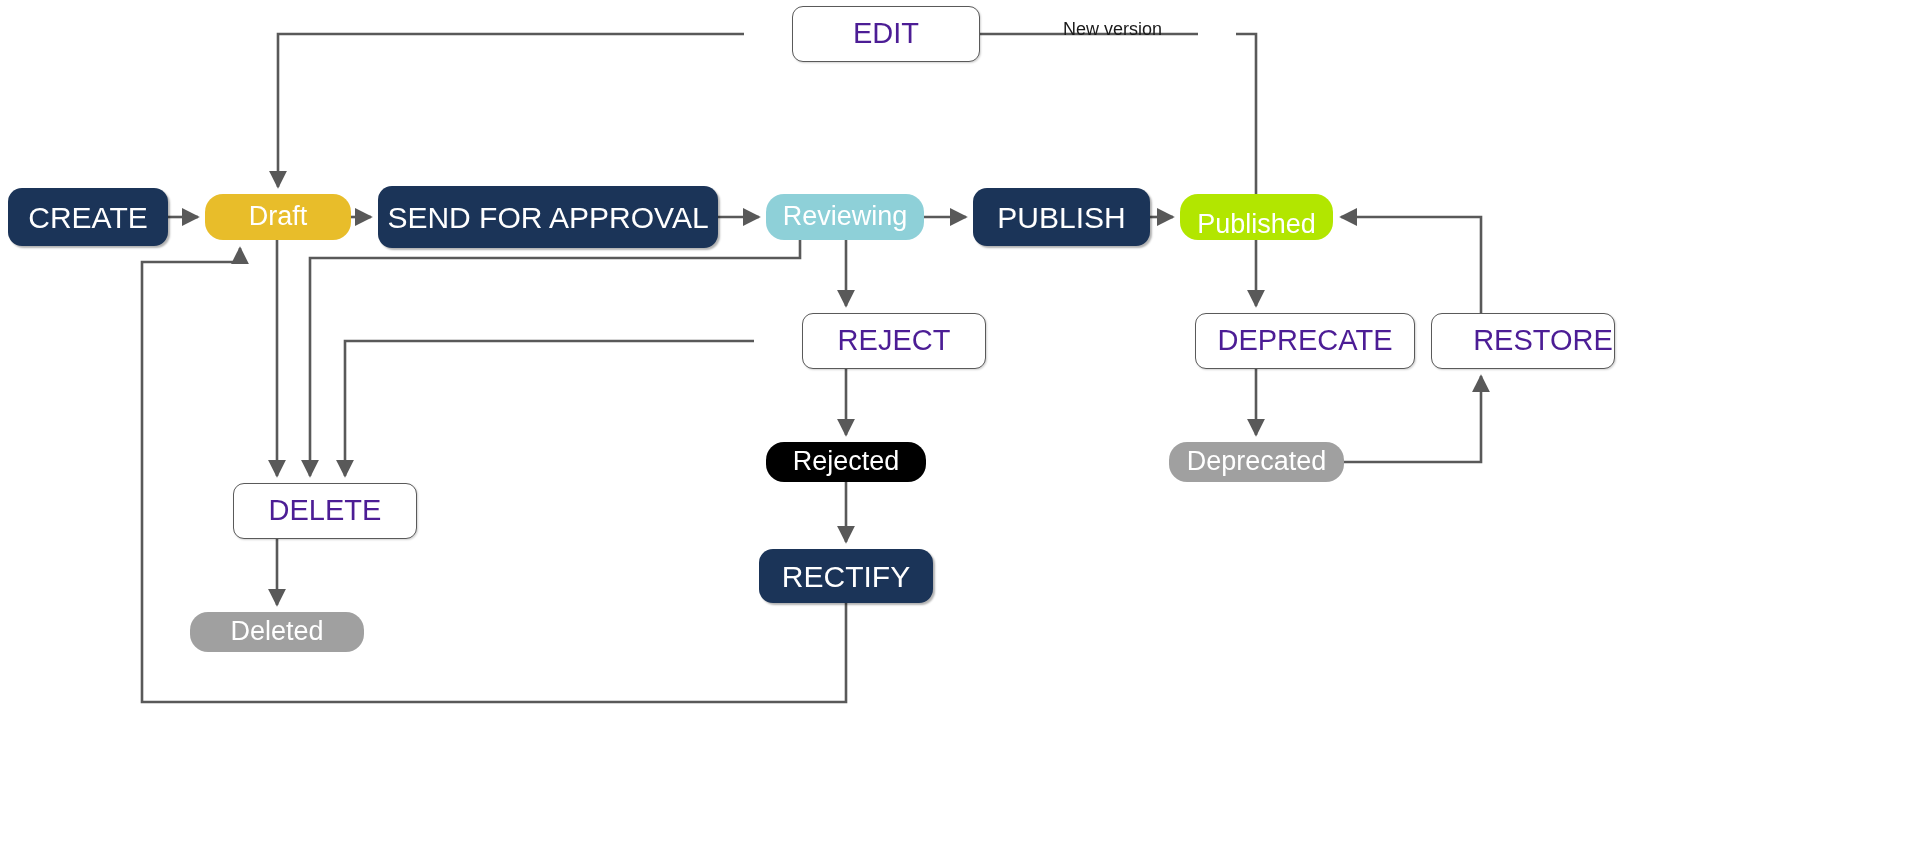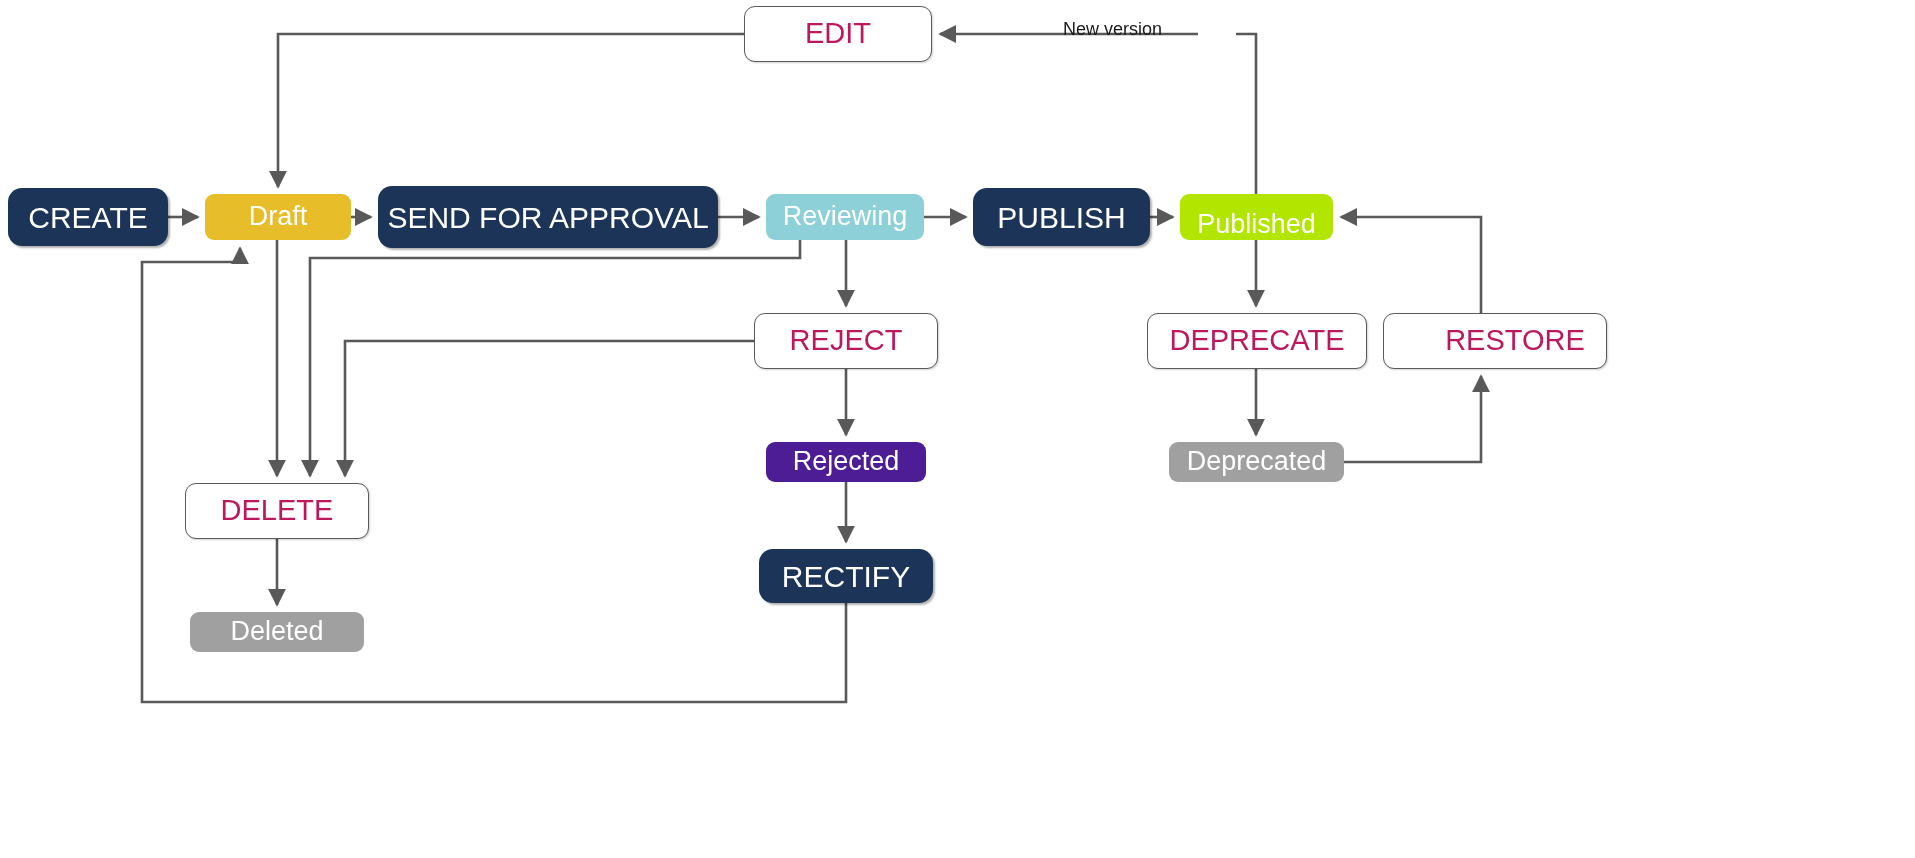--- a/index.html
+++ b/index.html
@@ -39,37 +39,38 @@
   
   .action {
     background: #1b3458;
     color: #ffffff;
     border-radius: 14px;
     font-size: 30px;
     box-shadow: 2px 2px 2px rgba(0,0,0,0.30);
   }
   
   .state {
-    border-radius: 9px;
+    border-radius: 18px;
     font-size: 27px;
     color: #ffffff;
   }
   .state-draft   { background: #e8bd2a; }
   .state-review  { background: #8ed0d8; }
   .state-pub     { background: #b2e600; }
-  .state-reject  { background: #4c1d95; }
+  .state-reject  { background: #000000; }
   .state-grey    { background: #a0a0a0; }
   
   .trans {
     background: #ffffff;
-    color: #be185d;
+    color: #4c1d95;
     border: 1.6px solid #5a5a5a;
     border-radius: 11px;
     font-size: 29px;
     box-shadow: 1px 1px 2px rgba(0,0,0,0.18);
+    margin-left: 48px;
   }
   .edge-label {
     position: absolute;
     z-index: 3;
     font-size: 18px;
     color: #1a1a1a;
     white-space: nowrap;
   }
 </style>
 </head>
@@ -162,21 +163,21 @@
       </div>
       <div class="node state state-grey" style="left: 190px; top: 612px; width: 174px; height: 40px;">
         <span>Deleted</span>
       </div>
       <div class="node trans" style="left: 1147px; top: 313px; width: 220px; height: 56px;">
         <span>DEPRECATE</span>
       </div>
       <div class="node state state-grey" style="left: 1169px; top: 442px; width: 175px; height: 40px;">
         <span>Deprecated</span>
       </div>
-      <div class="node trans" style="left: 1383px; top: 313px; width: 224px; height: 56px; padding-left: 40px;">
+      <div class="node trans" style="left: 1383px; top: 313px; width: 184px; height: 56px; padding-left: 40px;">
         <span>RESTORE</span>
       </div>
     </div>
   <div id="labels">
       <div class="edge-label" style="left: 1063px; top: 19px;">New version</div>
     </div>
 
 </div>
 
 </body></html>

